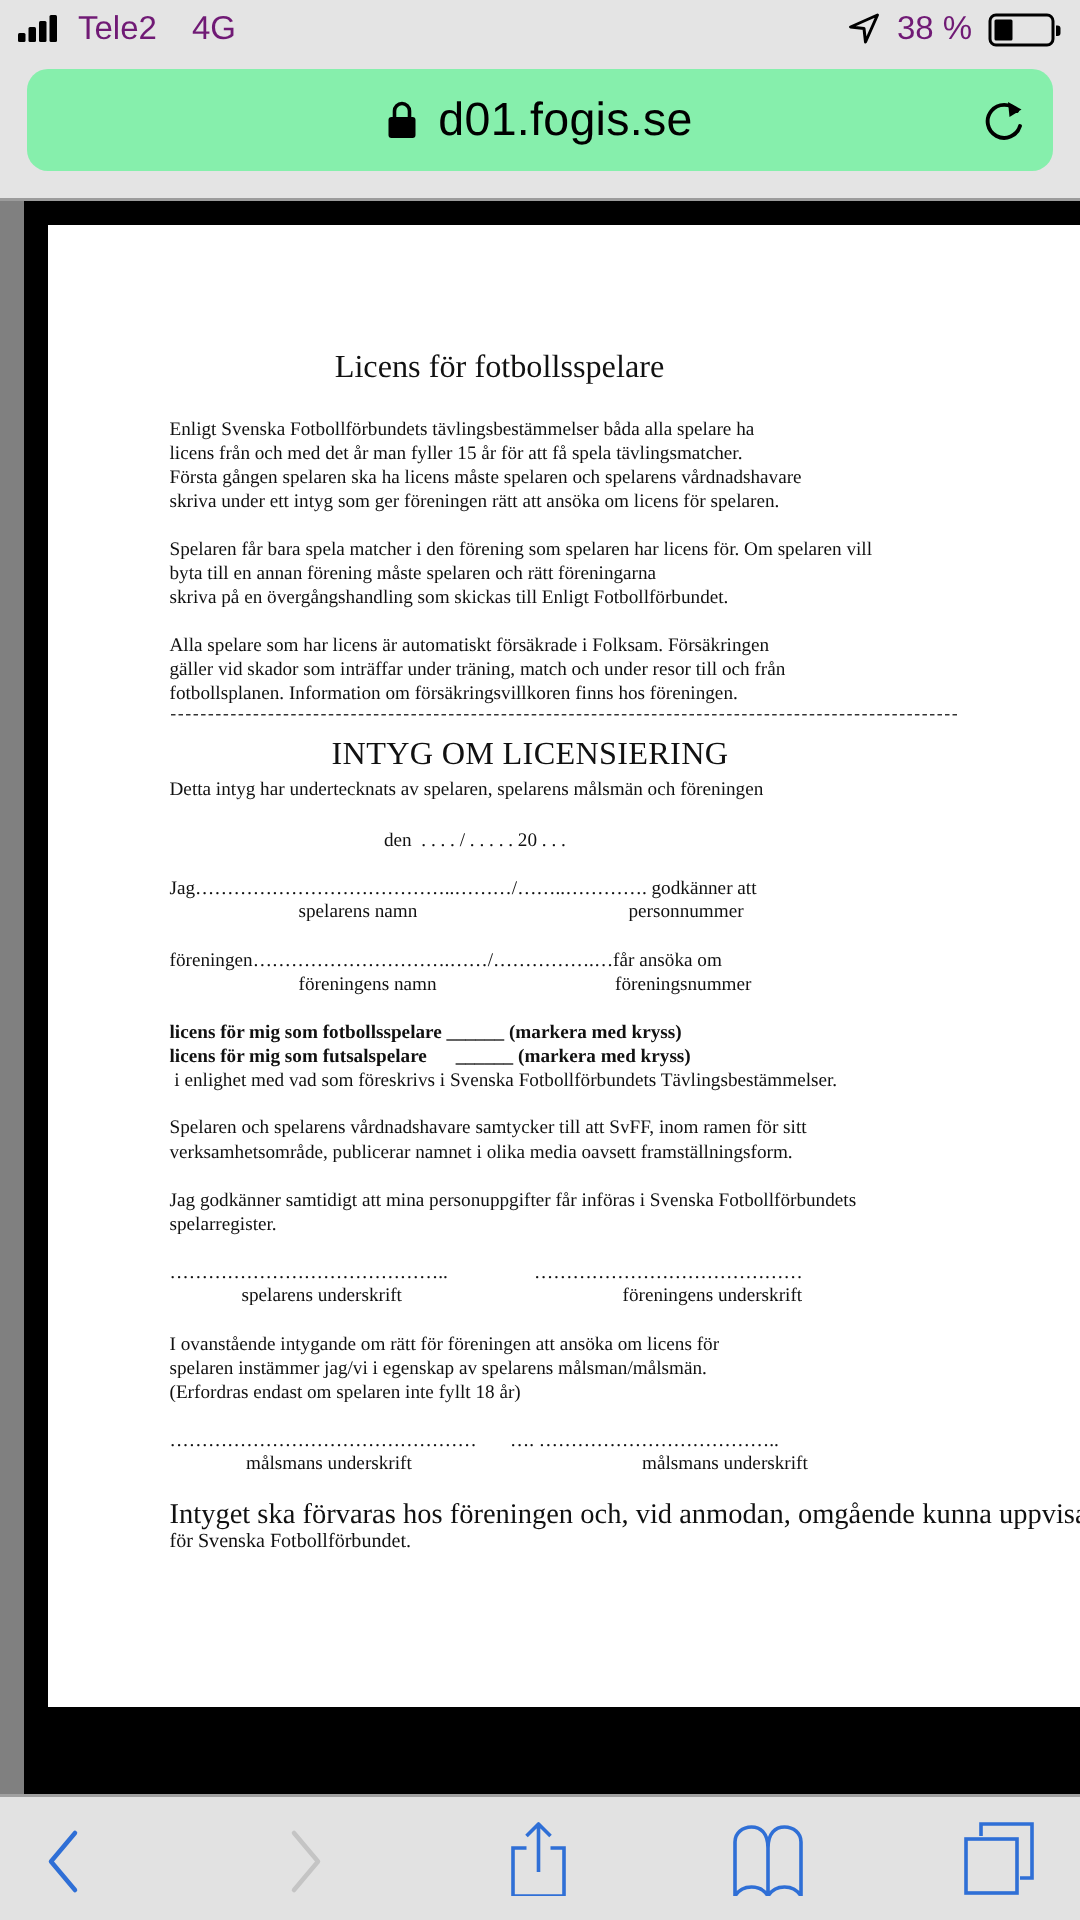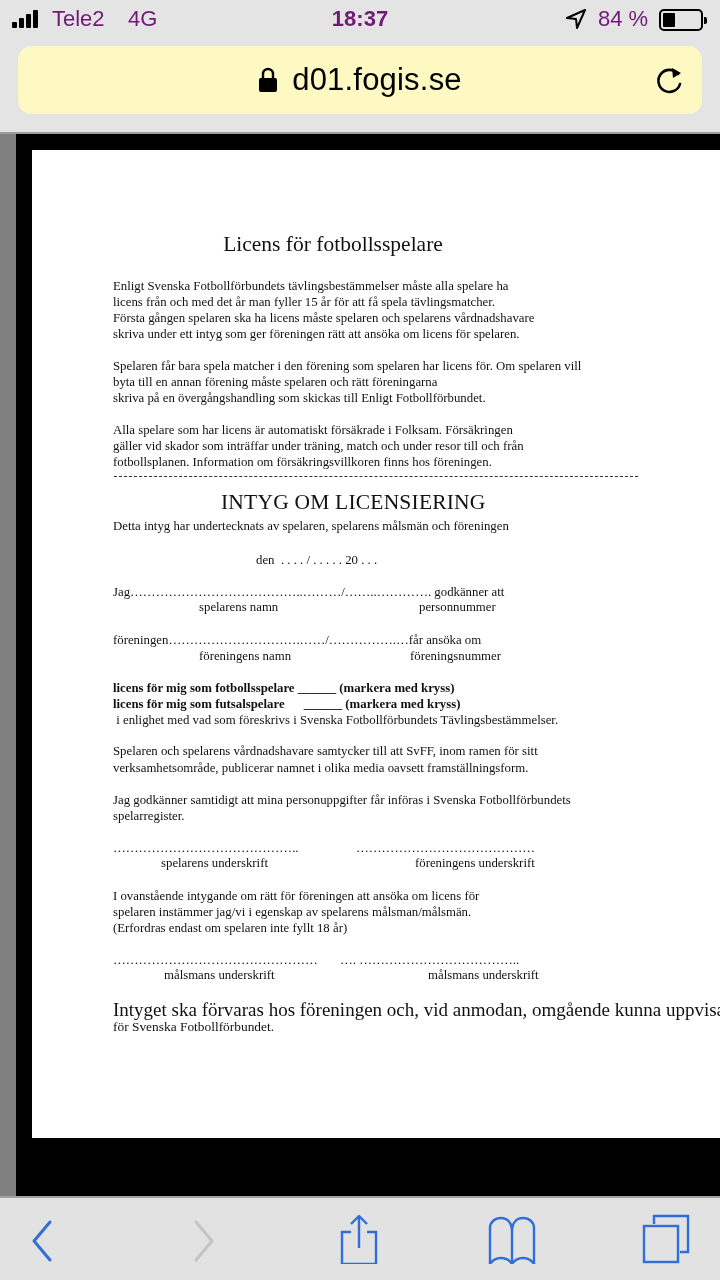--- a/index.html
+++ b/index.html
@@ -13,21 +13,21 @@
   .signal span { display: block; width: 5px; background: #000; border-radius: 1px; }
   .carrier { position: absolute; left: 52px; top: 6px; }
   .network { position: absolute; left: 128px; top: 6px; }
   .clock { position: absolute; left: 0; width: 720px; top: 6px; text-align: center; font-weight: bold; }
   .loc { position: absolute; left: 565px; top: 8px; width: 22px; height: 22px; }
   .batt-pct { position: absolute; left: 598px; top: 6px; }
   .battery { position: absolute; left: 659px; top: 9px; width: 44px; height: 22px; border: 2px solid #000; border-radius: 5px; }
   .battery .fill { position: absolute; left: 2px; top: 2px; width: 13px; height: 14px; background: #000; border-radius: 1px; }
   .battery .nub { position: absolute; right: -6px; top: 6px; width: 3px; height: 7px; background: #000; border-radius: 0 2px 2px 0; }
 
-  .urlbar { position: absolute; left: 18px; top: 46px; width: 684px; height: 68px; background: #fef9c3; border-radius: 14px; }
+  .urlbar { position: absolute; left: 18px; top: 46px; width: 684px; height: 68px; background: #86efac; border-radius: 14px; }
   .url-wrap { position: absolute; left: 0; top: 0; width: 100%; height: 100%; display: flex; align-items: center; justify-content: center; gap: 14px; }
   .lock { width: 20px; height: 26px; position: relative; }
   .url { font-size: 31px; color: #000; letter-spacing: 0.2px; }
   .reload { position: absolute; right: 16px; top: 18px; width: 32px; height: 32px; }
 
   
   .viewport { position: absolute; left: 16px; top: 134px; width: 720px; height: 1062px; background: #000000; }
   .paper { position: absolute; left: 16px; top: 16px; width: 688px; height: 988px; background: #ffffff; font-family: "Liberation Serif", serif; color: #111; }
   .doc { position: absolute; left: 81px; top: 0; width: 540px; }
   .title { position: absolute; left: 0; top: 82px; width: 440px; text-align: center; font-size: 21.5px; }
@@ -47,25 +47,24 @@
 <div class="topbar">
   <div class="status">
     <div class="signal">
       <span style="height:6px"></span>
         <span style="height:10px"></span>
         <span style="height:14px"></span>
         <span style="height:18px"></span>
     </div>
     <span class="carrier">Tele2</span>
     <span class="network">4G</span>
-    <span class="clock">18:37</span>
     <svg class="loc" viewBox="0 0 22 22">
       <path d="M20 2 L2 10 L11 11 L12 20 Z" fill="none" stroke="#000" stroke-width="2" stroke-linejoin="round"></path>
     </svg>
-    <span class="batt-pct">84 %</span>
+    <span class="batt-pct">38 %</span>
     <div class="battery">
       <div class="fill" style="width: 12px;"></div>
         <div class="nub"></div>
     </div>
   </div>
 
   <div class="urlbar">
     <div class="url-wrap">
       <svg class="lock" viewBox="0 0 20 26">
         <path d="M5 11 V7 a5 5 0 0 1 10 0 V11" fill="none" stroke="#000" stroke-width="2.4"></path>
@@ -79,21 +78,21 @@
     </svg>
   </div>
 </div>
 
 <div class="viewport">
   <div class="paper">
     <div class="doc">
       <div class="title">Licens för fotbollsspelare</div>
 
       <div>
-        <div class="para" style="top:128px">Enligt Svenska Fotbollförbundets tävlingsbestämmelser måste alla spelare ha</div>
+        <div class="para" style="top:128px">Enligt Svenska Fotbollförbundets tävlingsbestämmelser båda alla spelare ha</div>
         <div class="para" style="top:144px">licens från och med det år man fyller 15 år för att få spela tävlingsmatcher.</div>
         <div class="para" style="top:160px">Första gången spelaren ska ha licens måste spelaren och spelarens vårdnadshavare</div>
         <div class="para" style="top:176px">skriva under ett intyg som ger föreningen rätt att ansöka om licens för spelaren.</div>
       </div>
 
       <div>
         <div class="para" style="top:208px">Spelaren får bara spela matcher i den förening som spelaren har licens för. Om spelaren vill</div>
         <div class="para" style="top:224px">byta till en annan förening måste spelaren och rätt föreningarna</div>
         <div class="para" style="top:240px">skriva på en övergångshandling som skickas till Enligt Fotbollförbundet.</div>
       </div>

